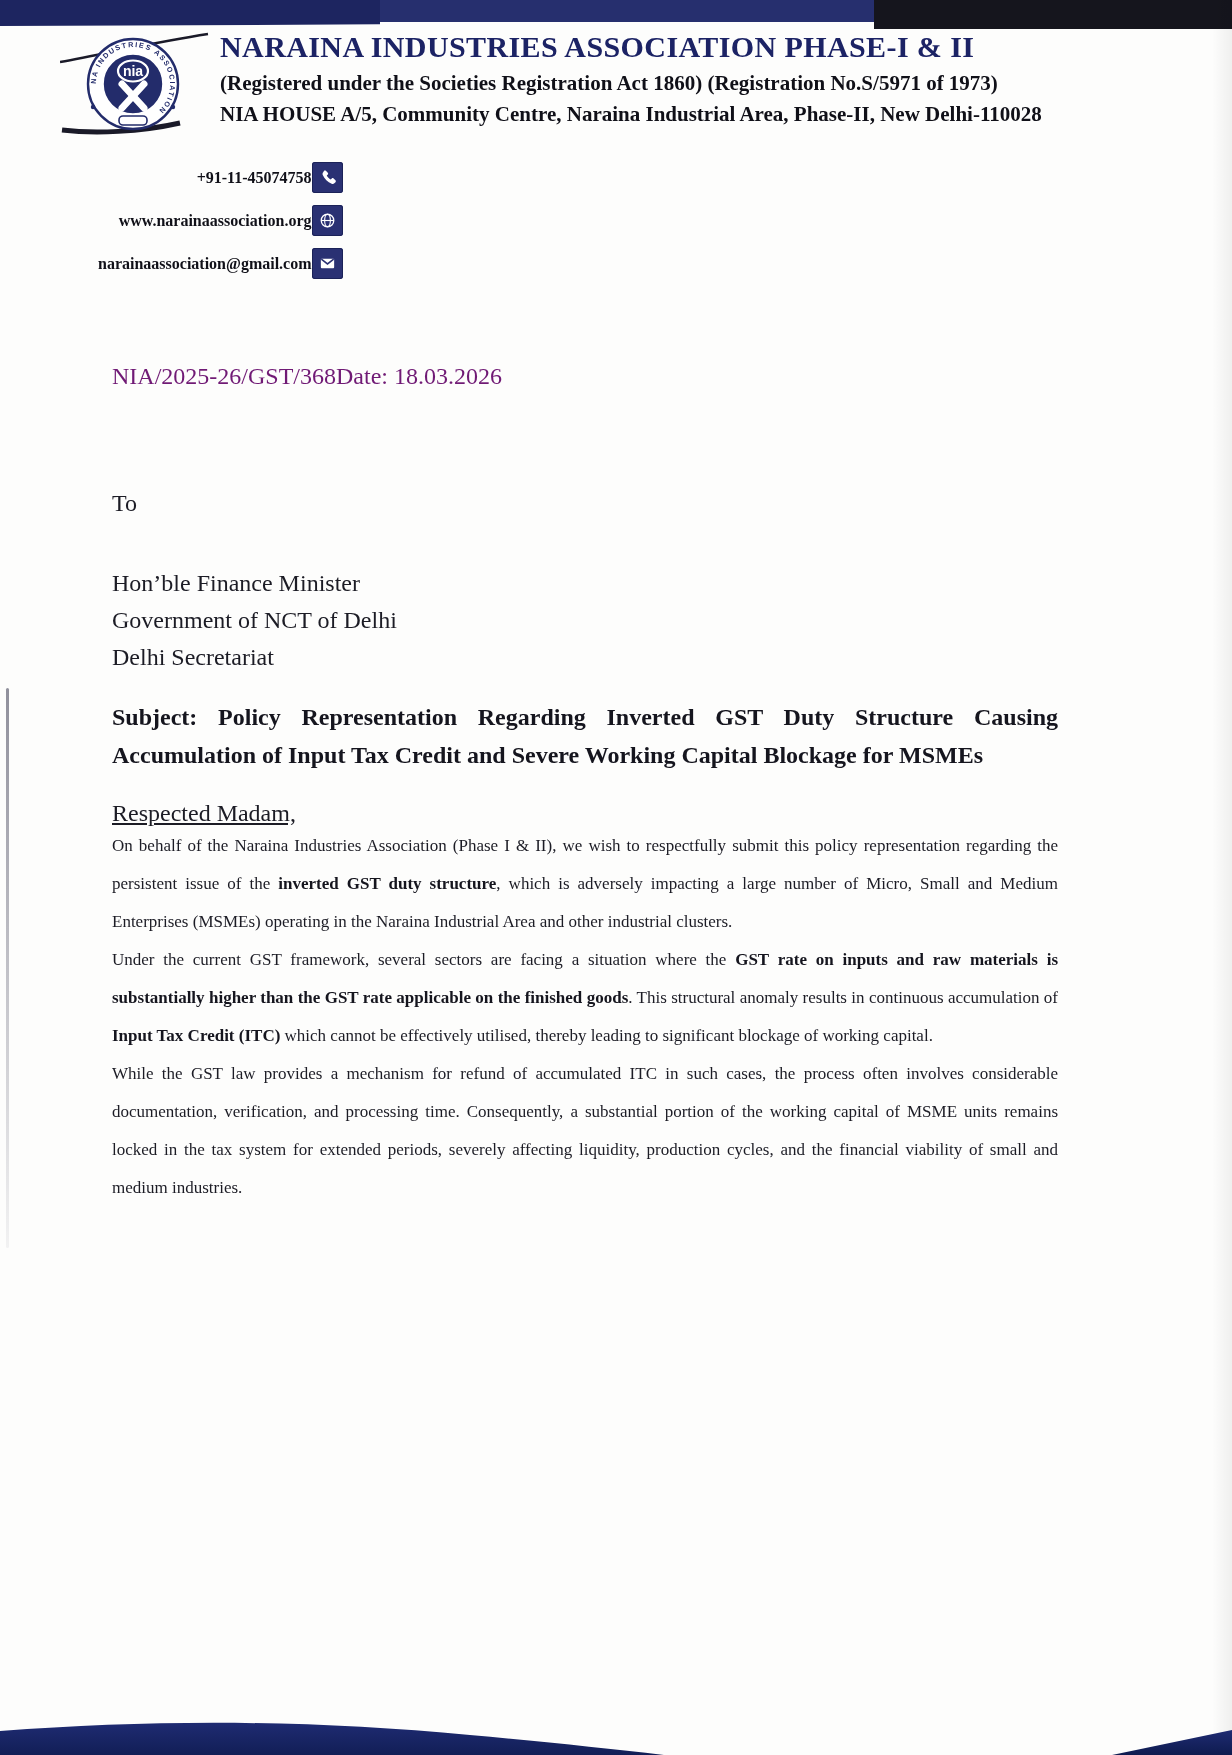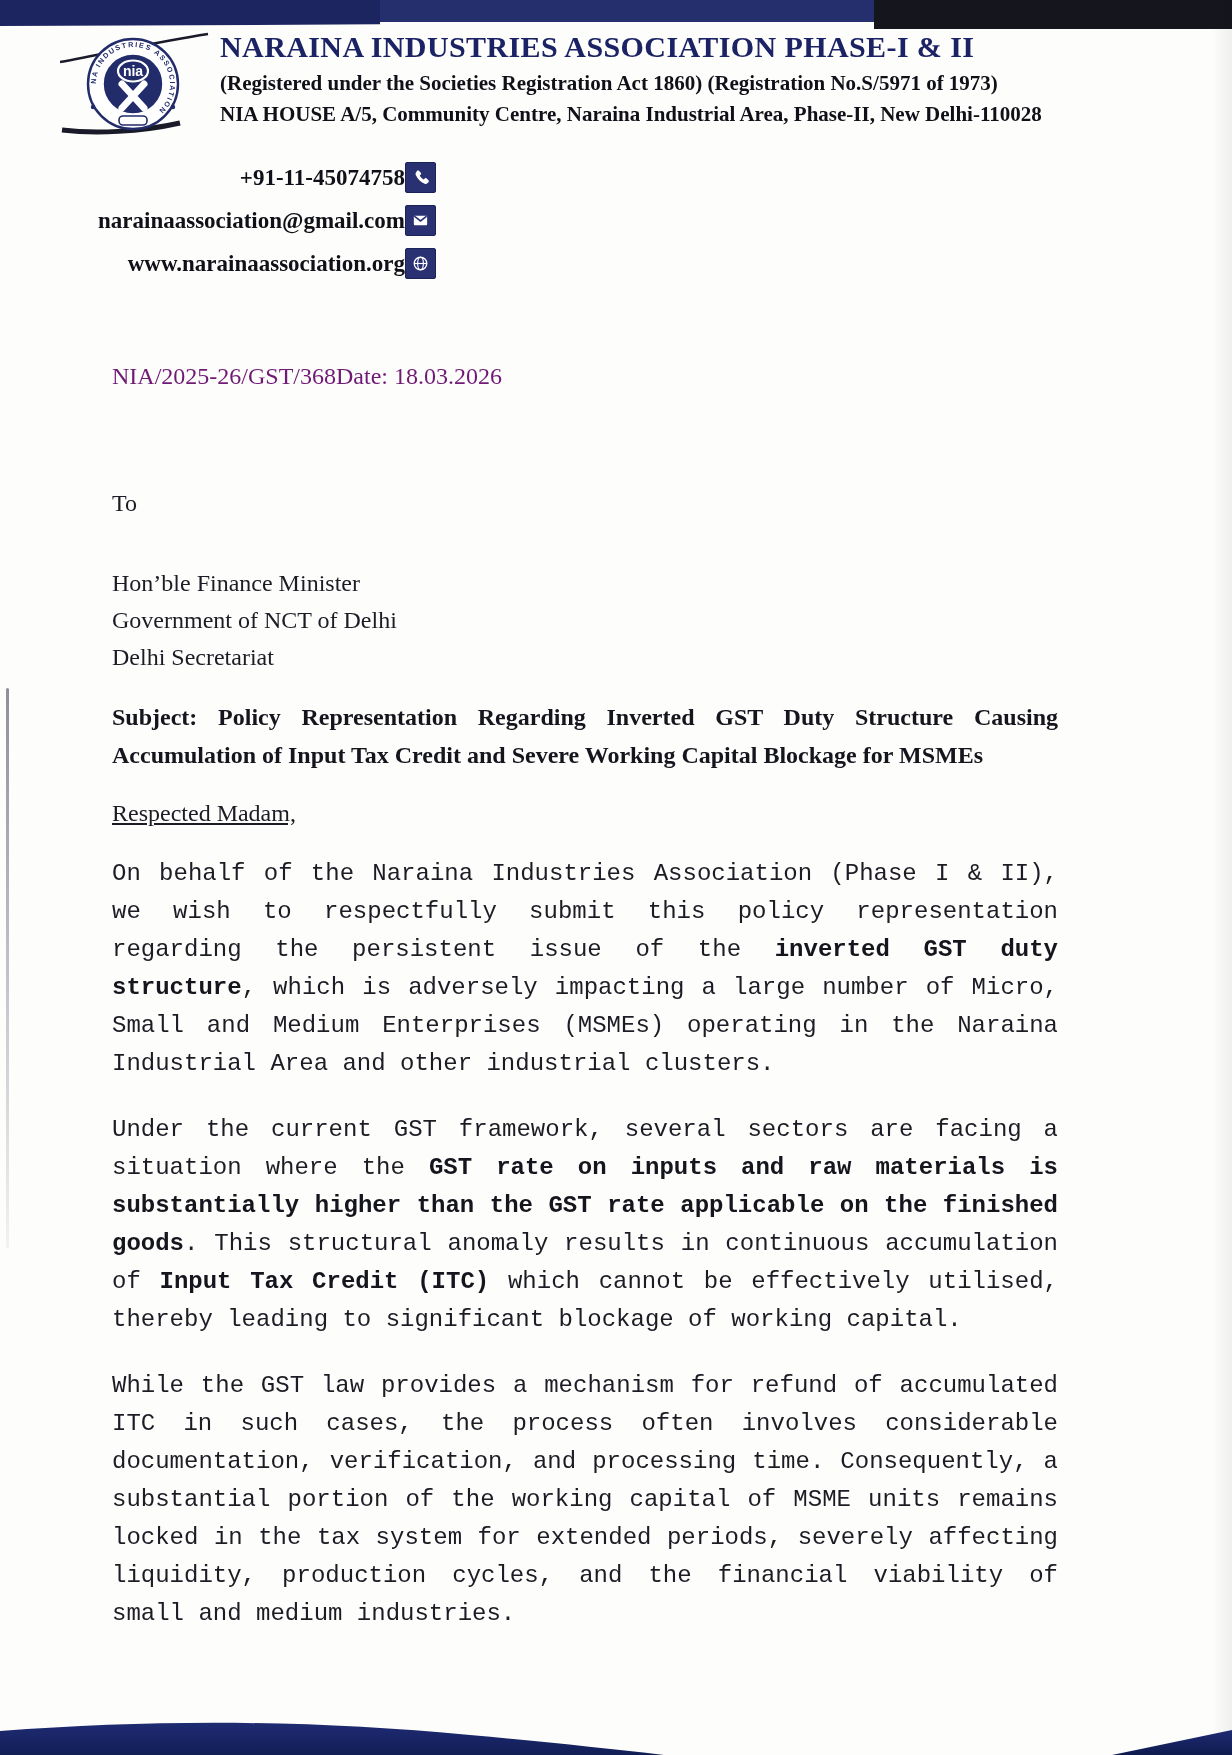--- a/index.html
+++ b/index.html
@@ -32,37 +32,37 @@
   .reg-line  { font-size:21px; font-weight:bold; color:#101018; margin-top:7px; white-space:nowrap; }
   .addr-line { font-size:21px; font-weight:bold; color:#101018; margin-top:6px; white-space:nowrap; }
 
   
   .officers-row { display:flex; justify-content:space-between; margin:14px 116px 0 98px; }
   .officer { margin-bottom:9px; }
   .officer-name  { font-size:23px; font-weight:bold; color:#252b5e; }
   .officer-title { font-size:22px; font-weight:bold; color:#17171f; margin-top:3px; }
   .contacts { text-align:right; padding-top:2px; }
   .contact-row { display:flex; align-items:center; justify-content:flex-end; margin-bottom:12px;
-    font-size:23px; font-weight:bold; color:#101018; }
+    font-size:16px; font-weight:bold; color:#101018; }
   .icon-box { width:31px; height:31px; background:#2a3173; border-radius:3px;
     display:flex; align-items:center; justify-content:center; box-shadow:inset 0 0 0 1px #1b2258; }
 
   
   .ref-row { display:flex; justify-content:flex-start; margin:72px 192px 0 112px;
     font-size:24px; font-weight:normal; color:#701a75; }
 
   
   .to-line { margin:100px 0 0 112px; font-size:24px; color:#1c1c25; }
   .recipient { margin:48px 0 0 112px; font-size:24px; line-height:37px; }
   .recipient-name { font-weight:bold; color:#15151e; }
   .body-block { margin-left:112px; width:946px; }
   .subject { margin-top:22px; font-size:24px; font-weight:bold; line-height:38px;
     text-align:justify; color:#15151e; }
   .greeting { margin-top:26px; font-size:24px;text-decoration:underline; }
-  .para { margin-top:28px; font-size:24px; line-height:38px; text-align:justify; color:#1c1c25;font-family:Liberation Mono, monospace; }
+  .para { font-size:17px; line-height:38px; text-align:justify; color:#1c1c25; }
   .bold-run { font-weight:bold; color:#15151e; }
 </style>
 </head>
 <body>
 
 <div class="page">
 
   <div class="top-bar"></div>
   <div class="top-bar-tail"></div>
   <div class="top-bar-dark"></div>
@@ -106,35 +106,35 @@
     <div class="contacts">
       <div class="contact-row">
         <span>+91-11-45074758</span>
         <span class="icon-box">
           <svg width="19" height="19" viewBox="0 0 20 20">
             <path fill="#ffffff" d="M6.4 2.9c.5-.5 1.4-.5 1.9 0l2 2c.5.5.5 1.4 0 1.9l-1.1 1.1c.9 1.8 2.4 3.3 4.2 4.2l1.1-1.1c.5-.5 1.4-.5 1.9 0l2 2c.5.5.5 1.4 0 1.9l-1.2 1.2c-.7.7-1.8.9-2.8.5C10.2 14.9 6.8 11.5 5 7.3c-.4-1-.2-2.1.5-2.8z"></path>
           </svg>
         </span>
       </div>
       <div class="contact-row">
-        <span>narainaassociation@gmail.com</span>
-        <span class="icon-box">
-          <svg width="19" height="19" viewBox="0 0 20 20">
-            <rect x="3" y="5" width="14" height="10" rx="1" fill="#ffffff"></rect>
-            <path d="M3.5 5.5l6.5 5 6.5-5" stroke="#2a3173" stroke-width="1.6" fill="none"></path>
-          </svg>
-        </span>
-      </div>
-      <div class="contact-row">
         <span>www.narainaassociation.org</span>
         <span class="icon-box">
           <svg width="19" height="19" viewBox="0 0 20 20">
             <circle cx="10" cy="10" r="6.6" stroke="#ffffff" stroke-width="1.4" fill="none"></circle>
             <ellipse cx="10" cy="10" rx="3" ry="6.6" stroke="#ffffff" stroke-width="1.2" fill="none"></ellipse>
             <line x1="3.4" y1="10" x2="16.6" y2="10" stroke="#ffffff" stroke-width="1.2"></line>
+          </svg>
+        </span>
+      </div>
+      <div class="contact-row">
+        <span>narainaassociation@gmail.com</span>
+        <span class="icon-box">
+          <svg width="19" height="19" viewBox="0 0 20 20">
+            <rect x="3" y="5" width="14" height="10" rx="1" fill="#ffffff"></rect>
+            <path d="M3.5 5.5l6.5 5 6.5-5" stroke="#2a3173" stroke-width="1.6" fill="none"></path>
           </svg>
         </span>
       </div>
     </div>
   </div>
 
   <div class="ref-row">
     <span>NIA/2025-26/GST/368</span>
     <span>Date: 18.03.2026</span>
   </div>

